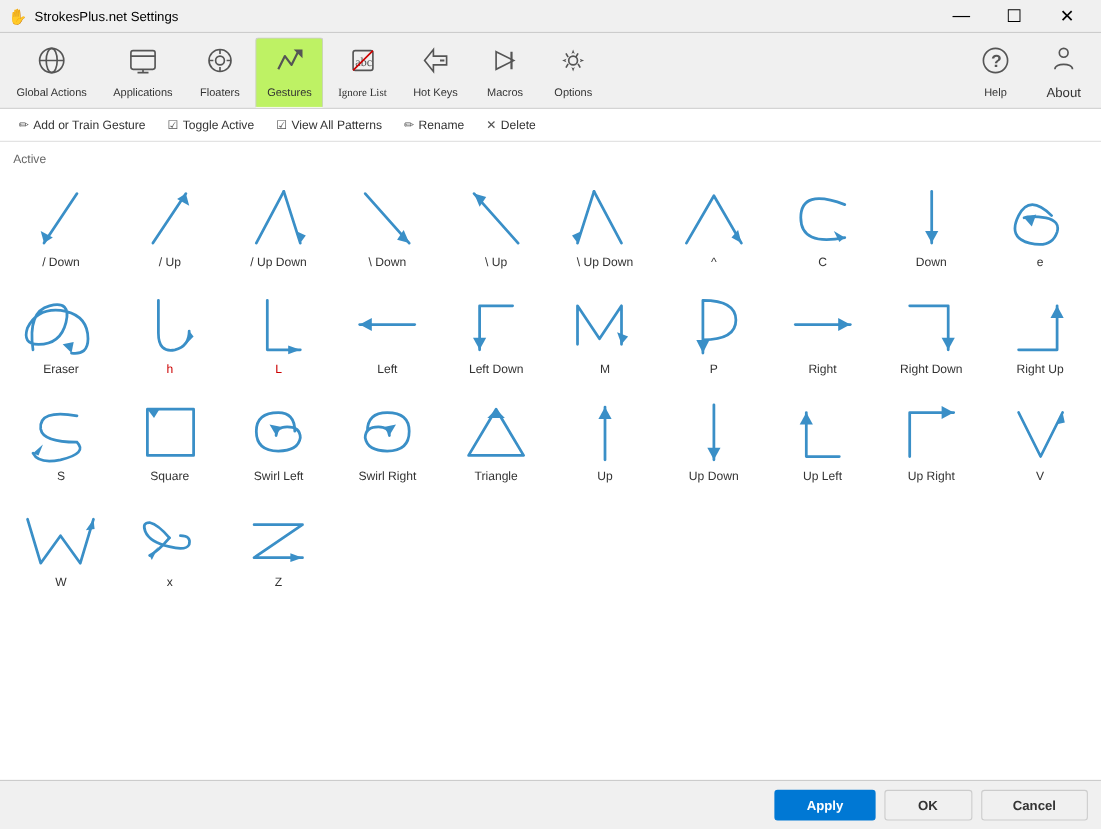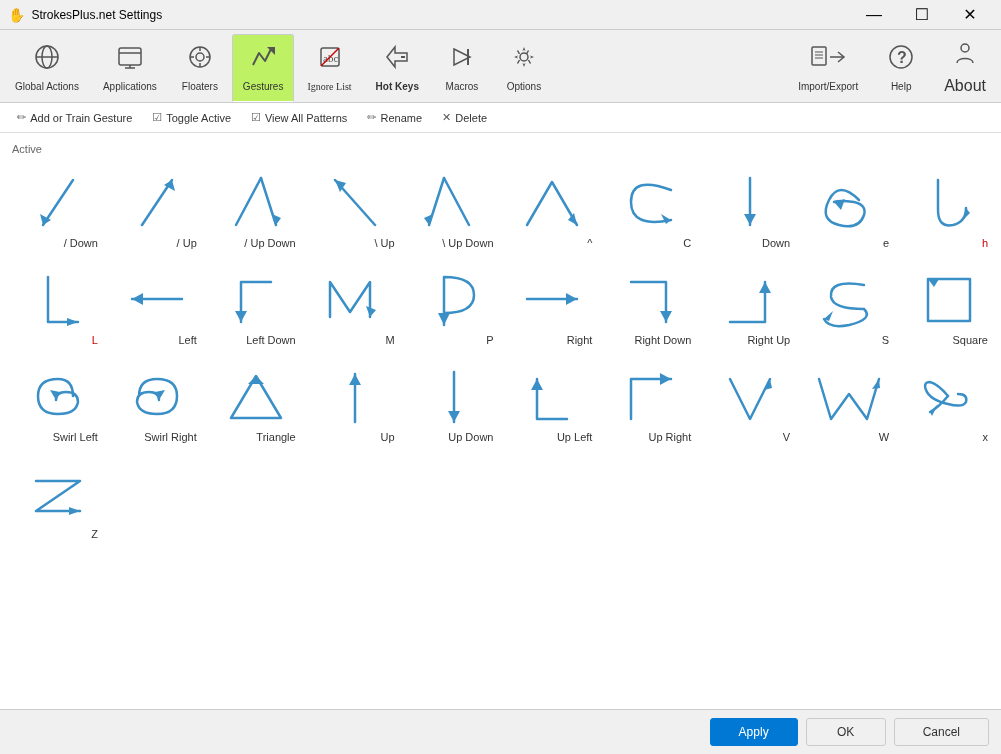--- a/index.html
+++ b/index.html
@@ -62,21 +62,21 @@
     }
     .section-label {
       font-size: 11px; color: #666; padding: 2px 4px; margin-bottom: 6px;
     }
     .gesture-grid {
       display: grid;
       grid-template-columns: repeat(10, 1fr);
       gap: 4px;
     }
     .gesture-cell {
-      display: flex; flex-direction: column; align-items: flex-end;
+      display: flex; flex-direction: column; align-items: center;
       padding: 6px 4px; cursor: pointer; border: 1px solid transparent;
       border-radius: 3px; min-height: 90px;
     }
     .gesture-svg { width: 80px; height: 65px; }
     .gesture-label {
       font-size: 11px; color: #333; text-align: center; margin-top: 2px;
     }
     .gesture-label.red { color: #cc0000; }
     
     
@@ -85,20 +85,21 @@
       border-top: 1px solid #ccc;
       padding: 8px 12px;
       display: flex;
       justify-content: flex-end;
       gap: 8px;
     }
     .bottom-btn {
       padding: 6px 28px; border: 1px solid #ccc; border-radius: 3px;
       background: #f0f0f0; cursor: pointer; font-size: 12px; color: #333;
       min-width: 80px;
+      font-weight: bold;
     }
     .bottom-btn.primary { background: #0078d4; color: white; border-color: #0078d4; }
   </style>
 </head>
 <body>
 
 <div class="title-bar">
   <div class="title-bar-left">
     <span style="font-size:14px;">✋</span>
     <span>StrokesPlus.net Settings</span>
@@ -164,21 +165,21 @@
     </span>
     <span style="font-size:10px;font-family:Liberation Serif, serif;">Ignore List</span>
   </div>
   <div class="toolbar-item">
     <span class="toolbar-icon">
       <svg width="28" height="28" viewBox="0 0 28 28">
           <polygon points="4,14 12,4 12,10 24,10 24,18 12,18 12,24" fill="none" stroke="#555" stroke-width="1.5"></polygon>
           <line x1="18" y1="14" x2="22" y2="14" stroke="#555" stroke-width="2"></line>
         </svg>
     </span>
-    <span style="font-size:10px;font-weight:bold;">Hot Keys</span>
+    <span style="font-size:10px;">Hot Keys</span>
   </div>
   <div class="toolbar-item">
     <span class="toolbar-icon">
       <svg width="28" height="28" viewBox="0 0 28 28">
           <polygon points="6,6 22,14 6,22" fill="none" stroke="#555" stroke-width="1.5"></polygon>
           <line x1="20" y1="6" x2="20" y2="22" stroke="#555" stroke-width="2"></line>
         </svg>
     </span>
     <span style="font-size:10px;">Macros</span>
   </div>
@@ -188,48 +189,35 @@
           <circle cx="14" cy="14" r="4" fill="none" stroke="#555" stroke-width="1.5"></circle>
           <path d="M14 4 L15.5 8 L14 7 L12.5 8 Z M14 24 L15.5 20 L14 21 L12.5 20 Z M4 14 L8 12.5 L7 14 L8 15.5 Z M24 14 L20 12.5 L21 14 L20 15.5 Z" fill="#555"></path>
           <path d="M7.5 7.5 L9.5 11 M18.5 7.5 L16.5 11 M7.5 20.5 L9.5 17 M20.5 20.5 L18.5 17" stroke="#555" stroke-width="1.5"></path>
         </svg>
     </span>
     <span style="font-size:10px;">Options</span>
   </div>
   <div class="toolbar-spacer"></div>
   <div class="toolbar-item">
     <span class="toolbar-icon">
-      <svg width="36" height="28" viewBox="0 0 36 28">
-          <rect x="2" y="4" width="14" height="18" rx="1" fill="none" stroke="#555" stroke-width="1.5"></rect>
-          <line x1="5" y1="9" x2="13" y2="9" stroke="#555" stroke-width="1"></line>
-          <line x1="5" y1="12" x2="13" y2="12" stroke="#555" stroke-width="1"></line>
-          <line x1="5" y1="15" x2="13" y2="15" stroke="#555" stroke-width="1"></line>
-          <line x1="20" y1="14" x2="34" y2="14" stroke="#555" stroke-width="1.5"></line>
-          <polyline points="28,9 34,14 28,19" fill="none" stroke="#555" stroke-width="1.5"></polyline>
-        </svg>
-    </span>
-    <span style="font-size:10px;">Import/Export</span>
-  </div>
-  <div class="toolbar-item">
-    <span class="toolbar-icon">
       <svg width="28" height="28" viewBox="0 0 28 28">
           <circle cx="14" cy="14" r="11" fill="none" stroke="#555" stroke-width="1.5"></circle>
           <text x="10" y="20" font-size="16" font-weight="bold" fill="#555" font-family="Arial">?</text>
         </svg>
     </span>
     <span style="font-size:10px;">Help</span>
   </div>
   <div class="toolbar-item">
     <span class="toolbar-icon">
       <svg width="28" height="28" viewBox="0 0 28 28">
           <circle cx="14" cy="9" r="4" fill="none" stroke="#555" stroke-width="1.5"></circle>
           <path d="M6 24 C6 18 22 18 22 24" fill="none" stroke="#555" stroke-width="1.5"></path>
         </svg>
     </span>
-    <span style="font-size:16px;">About</span>
+    <span style="font-size:12px;">About</span>
   </div>
 </div>
 
 <div class="action-bar">
   <button class="action-btn">
     <span style="color:#555;">✏</span>
     <span>Add or Train Gesture</span>
   </button>
   <button class="action-btn">
     <span style="color:#555;">☑</span>
@@ -270,20 +258,27 @@
     <div class="gesture-cell">
       <svg class="gesture-svg" viewBox="0 0 80 65">
           <line x1="20" y1="55" x2="45" y2="8" stroke="#3a8fc7" stroke-width="2.5" stroke-linecap="round"></line>
           <line x1="45" y1="8" x2="60" y2="55" stroke="#3a8fc7" stroke-width="2.5" stroke-linecap="round"></line>
           <polygon points="60,55 56,44 65,48" fill="#3a8fc7"></polygon>
         </svg>
       <span class="gesture-label">/ Up Down</span>
     </div>
     <div class="gesture-cell">
       <svg class="gesture-svg" viewBox="0 0 80 65">
+          <line x1="20" y1="10" x2="60" y2="55" stroke="#3a8fc7" stroke-width="2.5" stroke-linecap="round"></line>
+          <polygon points="60,55 49,52 55,43" fill="#3a8fc7"></polygon>
+        </svg>
+      <span class="gesture-label">\ Down</span>
+    </div>
+    <div class="gesture-cell">
+      <svg class="gesture-svg" viewBox="0 0 80 65">
           <line x1="60" y1="55" x2="20" y2="10" stroke="#3a8fc7" stroke-width="2.5" stroke-linecap="round"></line>
           <polygon points="20,10 31,13 25,22" fill="#3a8fc7"></polygon>
         </svg>
       <span class="gesture-label">\ Up</span>
     </div>
     <div class="gesture-cell">
       <svg class="gesture-svg" viewBox="0 0 80 65">
           <line x1="55" y1="55" x2="30" y2="8" stroke="#3a8fc7" stroke-width="2.5" stroke-linecap="round"></line>
           <line x1="30" y1="8" x2="15" y2="55" stroke="#3a8fc7" stroke-width="2.5" stroke-linecap="round"></line>
           <polygon points="15,55 19,44 10,48" fill="#3a8fc7"></polygon>
@@ -312,20 +307,27 @@
       <span class="gesture-label">Down</span>
     </div>
     <div class="gesture-cell">
       <svg class="gesture-svg" viewBox="0 0 80 65">
           <path d="M50,30 Q30,10 20,30 Q10,50 30,55 Q50,60 55,45 Q58,35 45,32 Q30,30 25,32" fill="none" stroke="#3a8fc7" stroke-width="2.5" stroke-linecap="round"></path>
           <polygon points="25,32 36,29 32,40" fill="#3a8fc7"></polygon>
         </svg>
       <span class="gesture-label">e</span>
     </div>
 
+    <div class="gesture-cell">
+      <svg class="gesture-svg" viewBox="0 0 80 65">
+          <path d="M15,55 Q10,20 30,15 Q50,10 45,30 Q40,50 20,50 Q5,50 10,35 Q20,15 45,20 Q65,25 65,45 Q65,60 50,58" fill="none" stroke="#3a8fc7" stroke-width="2.5" stroke-linecap="round"></path>
+          <polygon points="50,58 42,50 52,48" fill="#3a8fc7"></polygon>
+        </svg>
+      <span class="gesture-label">Eraser</span>
+    </div>
     <div class="gesture-cell">
       <svg class="gesture-svg" viewBox="0 0 80 65">
           <path d="M30,10 L30,40 Q30,58 45,55 Q58,52 58,38" fill="none" stroke="#3a8fc7" stroke-width="2.5" stroke-linecap="round"></path>
           <polygon points="58,38 56,49 62,43" fill="#3a8fc7"></polygon>
         </svg>
       <span class="gesture-label red">h</span>
     </div>
     <div class="gesture-cell">
       <svg class="gesture-svg" viewBox="0 0 80 65">
           <polyline points="30,10 30,55 60,55" fill="none" stroke="#3a8fc7" stroke-width="2.5" stroke-linecap="round" stroke-linejoin="round"></polyline>

